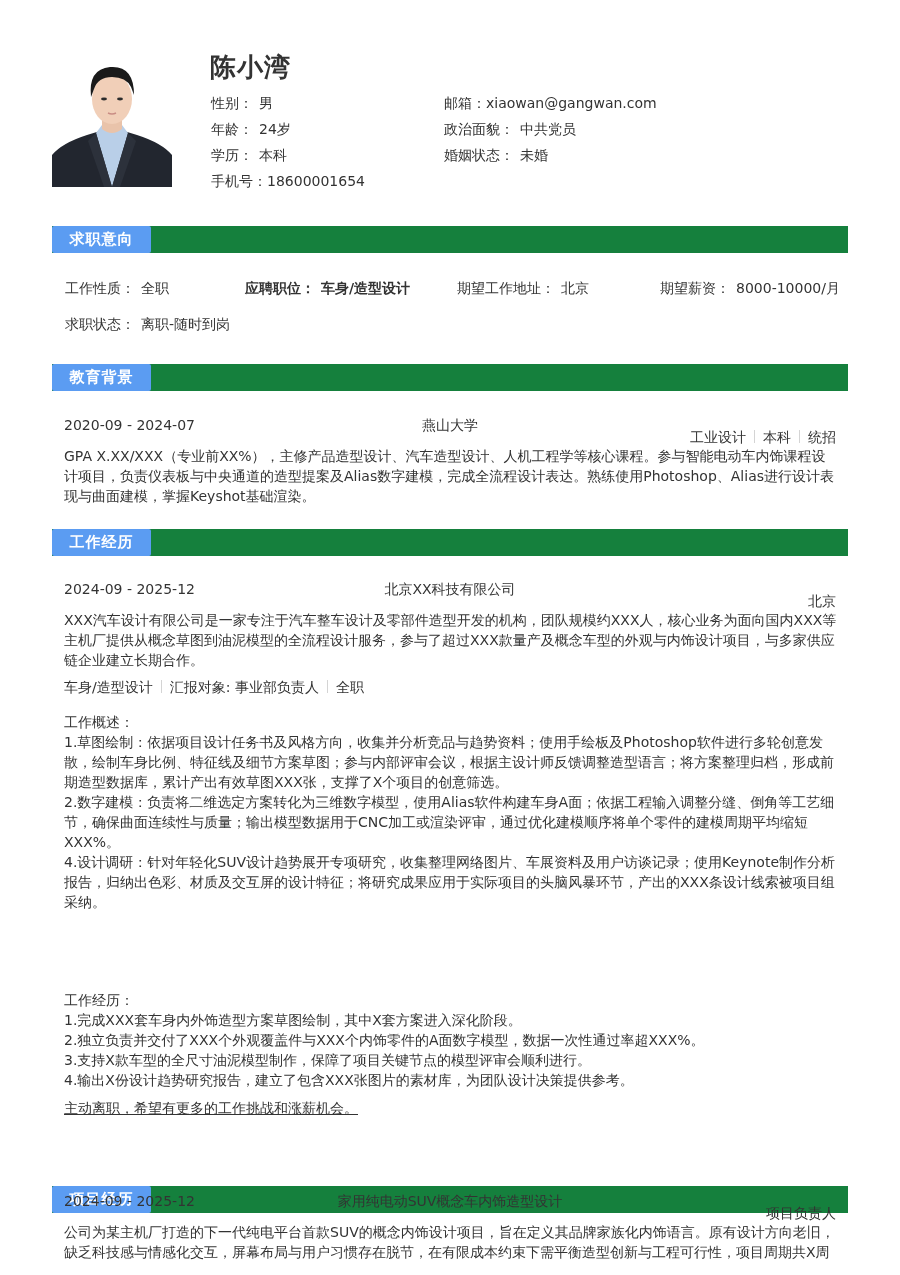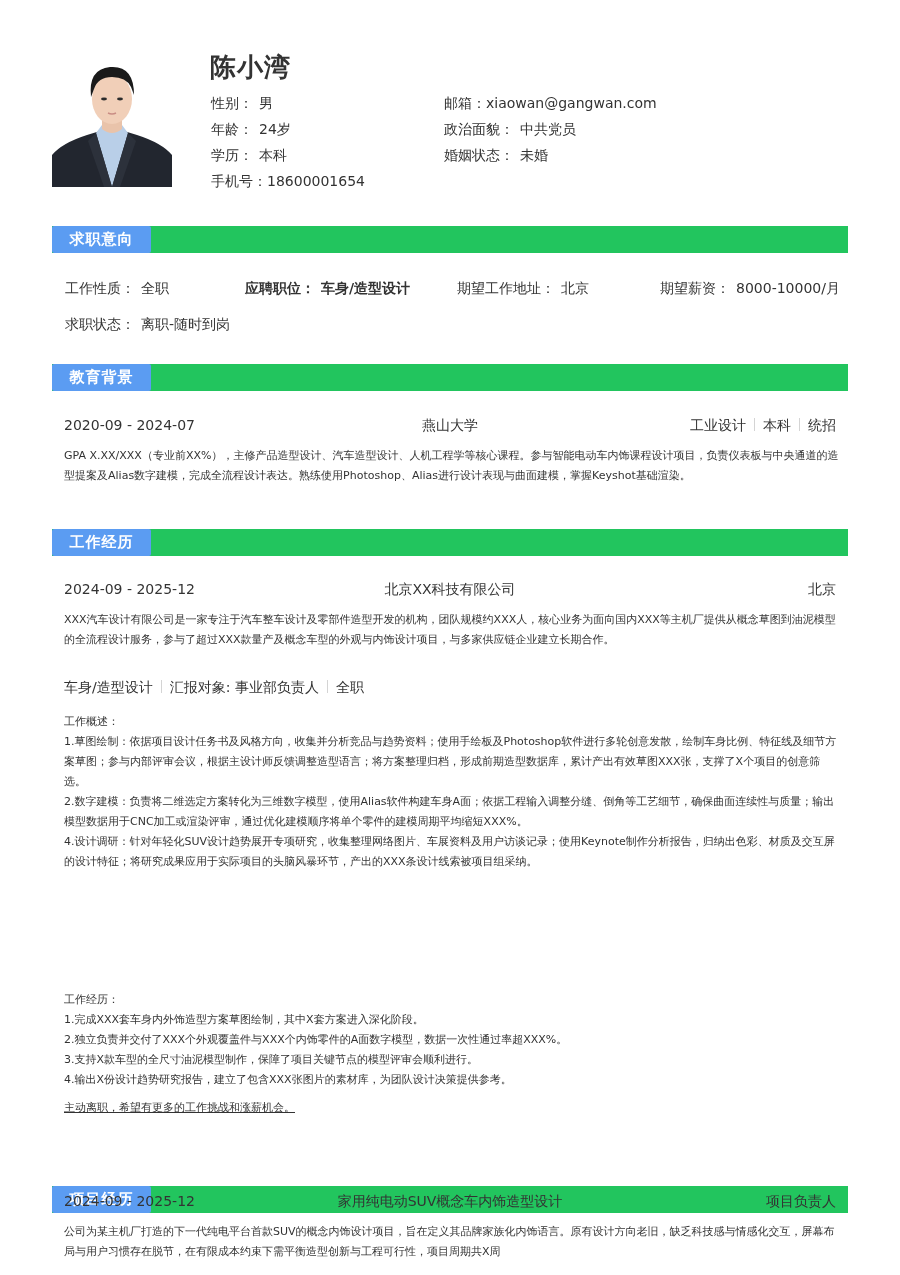--- a/index.html
+++ b/index.html
@@ -10,34 +10,34 @@
     .photo { position: absolute; left: 0; top: 5px; width: 120px; height: 132px; background: #ffffff; overflow: hidden; }
     .name { position: absolute; left: 158px; top: 0; font-size: 26px; font-weight: bold; color: #333333; letter-spacing: 1px; }
     .info-col { position: absolute; top: 43px; font-size: 14px; color: #333; }
     .info-col.left { left: 159px; }
     .info-col.right { left: 392px; }
     .info-row { height: 26px; line-height: 20px; white-space: nowrap; }
     .info-row .lbl { color: #333; }
     .info-row .val { color: #333; margin-left: 6px; }
     .info-row .val.tight { margin-left: 0; }
 
-    .section-bar { position: absolute; left: 52px; width: 796px; height: 27px; background: #22c55e; }
+    .section-bar { position: absolute; left: 52px; width: 796px; height: 27px; background: #15803d; }
     .section-bar .tab { position: absolute; left: 0; top: 0; height: 27px; width: 99px; background: #5b9cf2; border-radius: 2px; color: #fff; font-size: 15px; font-weight: bold; line-height: 27px; text-align: center; letter-spacing: 1px; }
 
     .intent-row { position: absolute; left: 65px; width: 775px; font-size: 14px; height: 20px; line-height: 20px; white-space: nowrap; }
     .intent-item { position: absolute; top: 0; }
     .intent-item .v { margin-left: 6px; }
 
     .entry-head { position: absolute; left: 64px; width: 772px; height: 20px; line-height: 20px; font-size: 14px; }
     .entry-head .date { position: absolute; left: 0; top: 0; }
     .entry-head .mid { position: absolute; left: 0; right: 0; top: 0; text-align: center; }
-    .entry-head .right { position: absolute; right: 0; top: 0; }
+    .entry-head .right { position: absolute; right: 0; top: 12px; }
     .sep { display: inline-block; width: 1px; height: 13px; background: #d4d4d4; margin: 0 8px; vertical-align: -1px; }
 
-    .para { position: absolute; left: 64px; width: 775px; font-size: 11px; line-height: 20px; color: #333; }
+    .para { position: absolute; left: 64px; width: 775px; font-size: 14px; line-height: 20px; color: #333; }
     .para p { margin: 0; }
     .tags { position: absolute; left: 64px; font-size: 14px; line-height: 20px; white-space: nowrap; }
   </style>
 </head>
 <body>
 
 <div class="header">
   <div class="photo">
     <svg width="120" height="132" viewBox="0 0 120 132">
       <rect width="120" height="132" fill="#ffffff"></rect>

